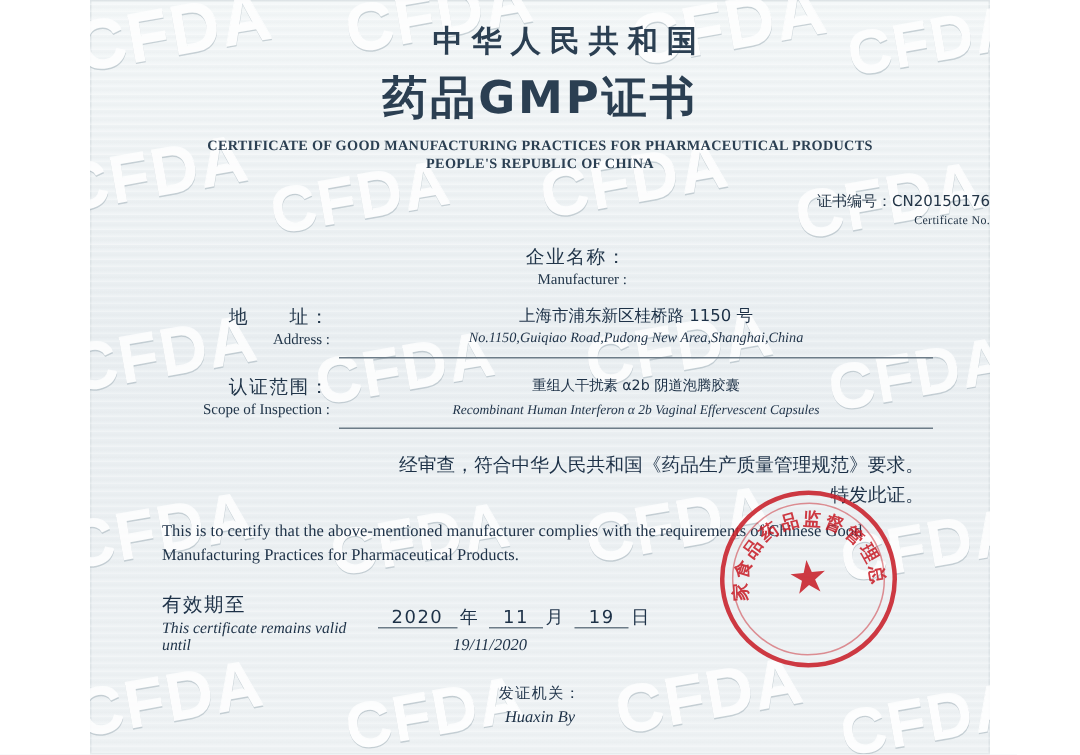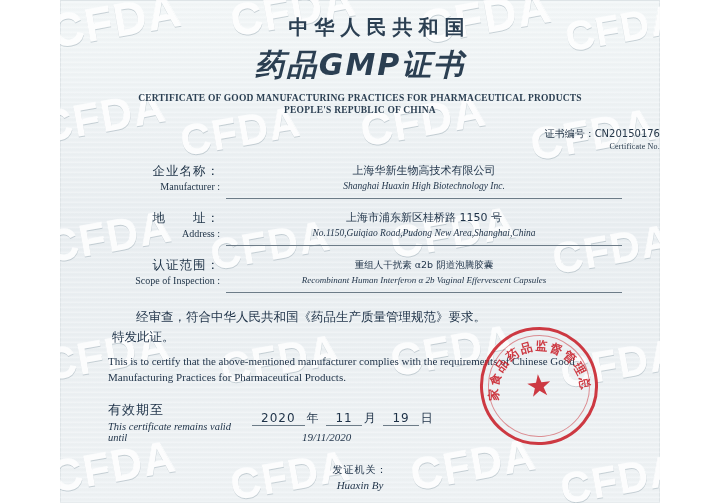--- a/index.html
+++ b/index.html
@@ -65,21 +65,20 @@
     font-size:20px;
     font-weight:bold;
     letter-spacing:6px;
     margin-left:39px;
   }
   .t2{
     margin-top:4px;
     font-size:30px;
     font-weight:bold;
     letter-spacing:2px;
-    font-style:italic;
   }
   .t3{
     margin-top:7px;
     font-size:9.5px;
     font-family:"Liberation Serif", serif;
     font-weight:bold;
     letter-spacing:.2px;
     color:#2b3f52;
   }
   .t4{
@@ -155,20 +154,21 @@
     margin-top:1px;
   }
   .val.scope .cn{font-size:9.5px;}
   .val.scope .en{font-size:9px;}
   .body-cn{
     margin:14px 44px 0 52px;
     font-family:"DejaVu Sans", sans-serif;
     font-size:12.5px;
     line-height:20px;
     color:#1d3147;
+    text-align:right;
   }
   .body-cn .indent{ text-indent:24px; display:block;}
   .body-en{
     margin:6px 44px 0 48px;
     font-size:11px;
     line-height:16px;
     color:#1d3147;
   }
   .validity{
     margin:16px 44px 11px 48px;
@@ -315,24 +315,20 @@
         <span class="cn">证书编号：</span><span class="cn">CN20150176</span>
         <span class="en">Certificate No.</span>
       </div>
 
       <div class="rows">
 
         <div class="row">
           <div class="lbl">
             <span class="cn">企业名称：</span>
             <span class="en">Manufacturer :</span>
-          </div>
-          <div class="val">
-            <span class="cn">上海华新生物高技术有限公司</span>
-            <span class="en">Shanghai Huaxin High Biotechnology Inc.</span>
           </div>
         </div>
 
         <div class="row">
           <div class="lbl">
             <span class="cn">地　　址：</span>
             <span class="en">Address :</span>
           </div>
           <div class="val">
             <span class="cn">上海市浦东新区桂桥路 1150 号</span>

